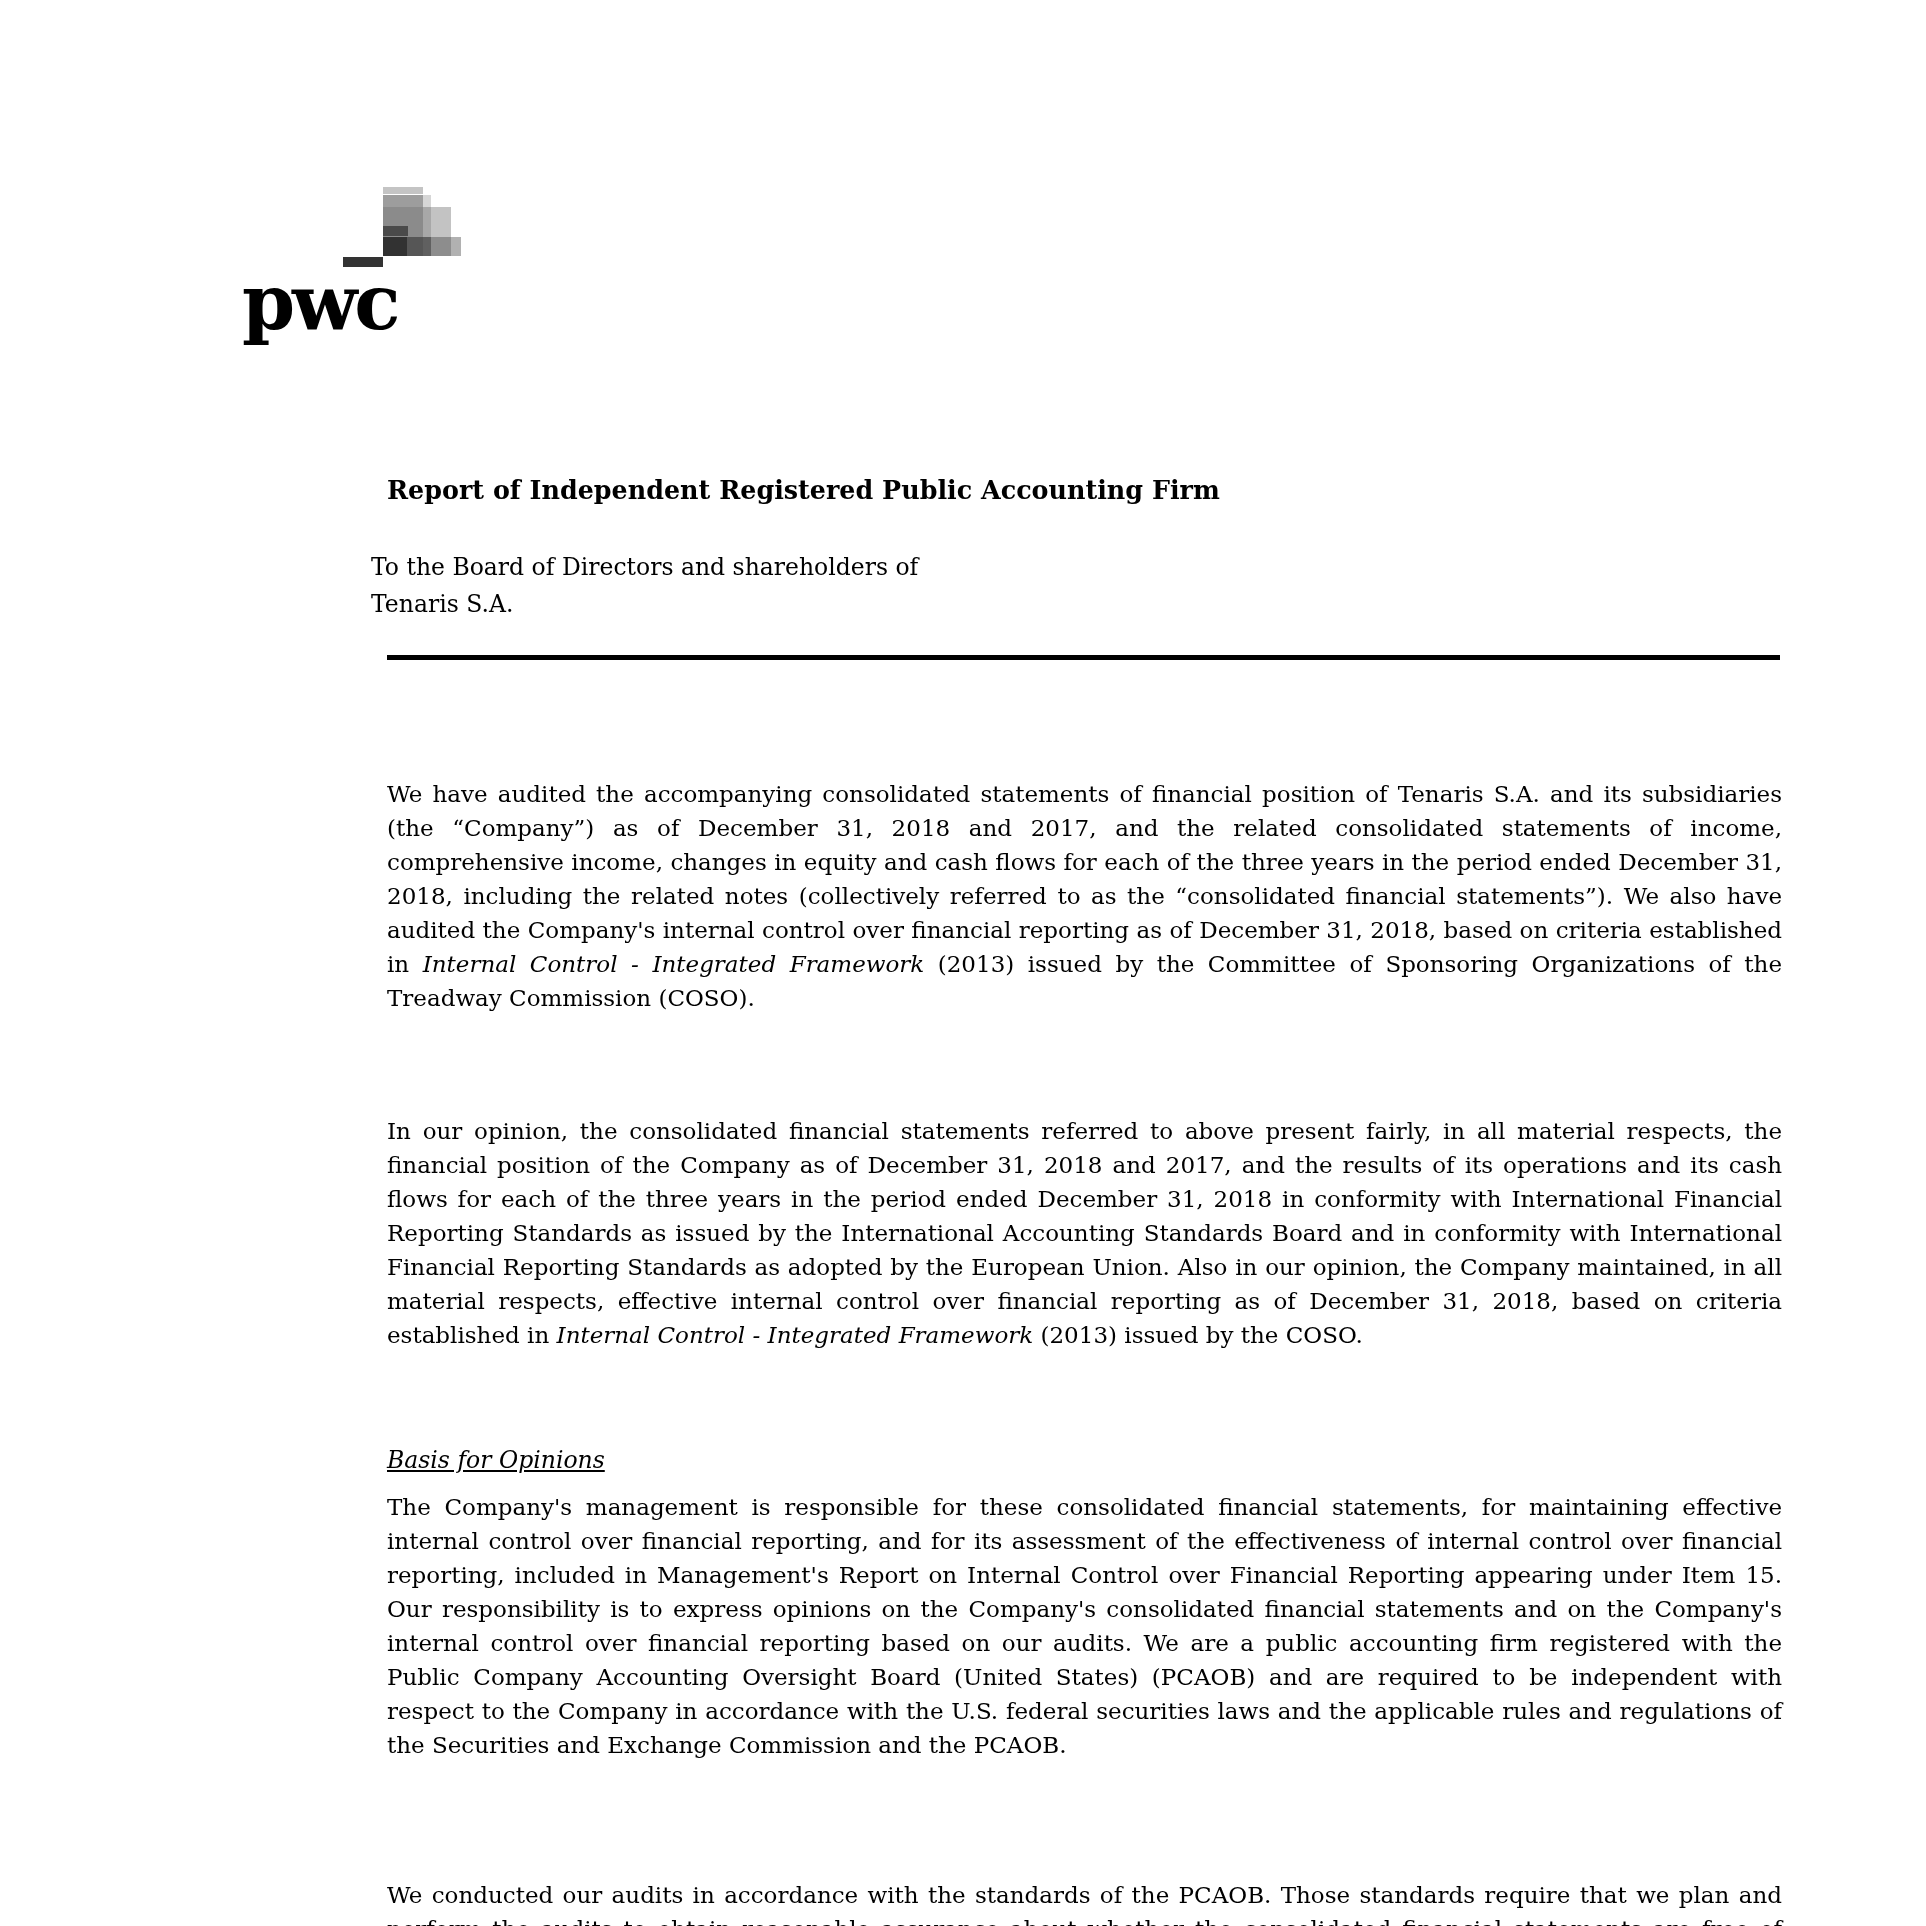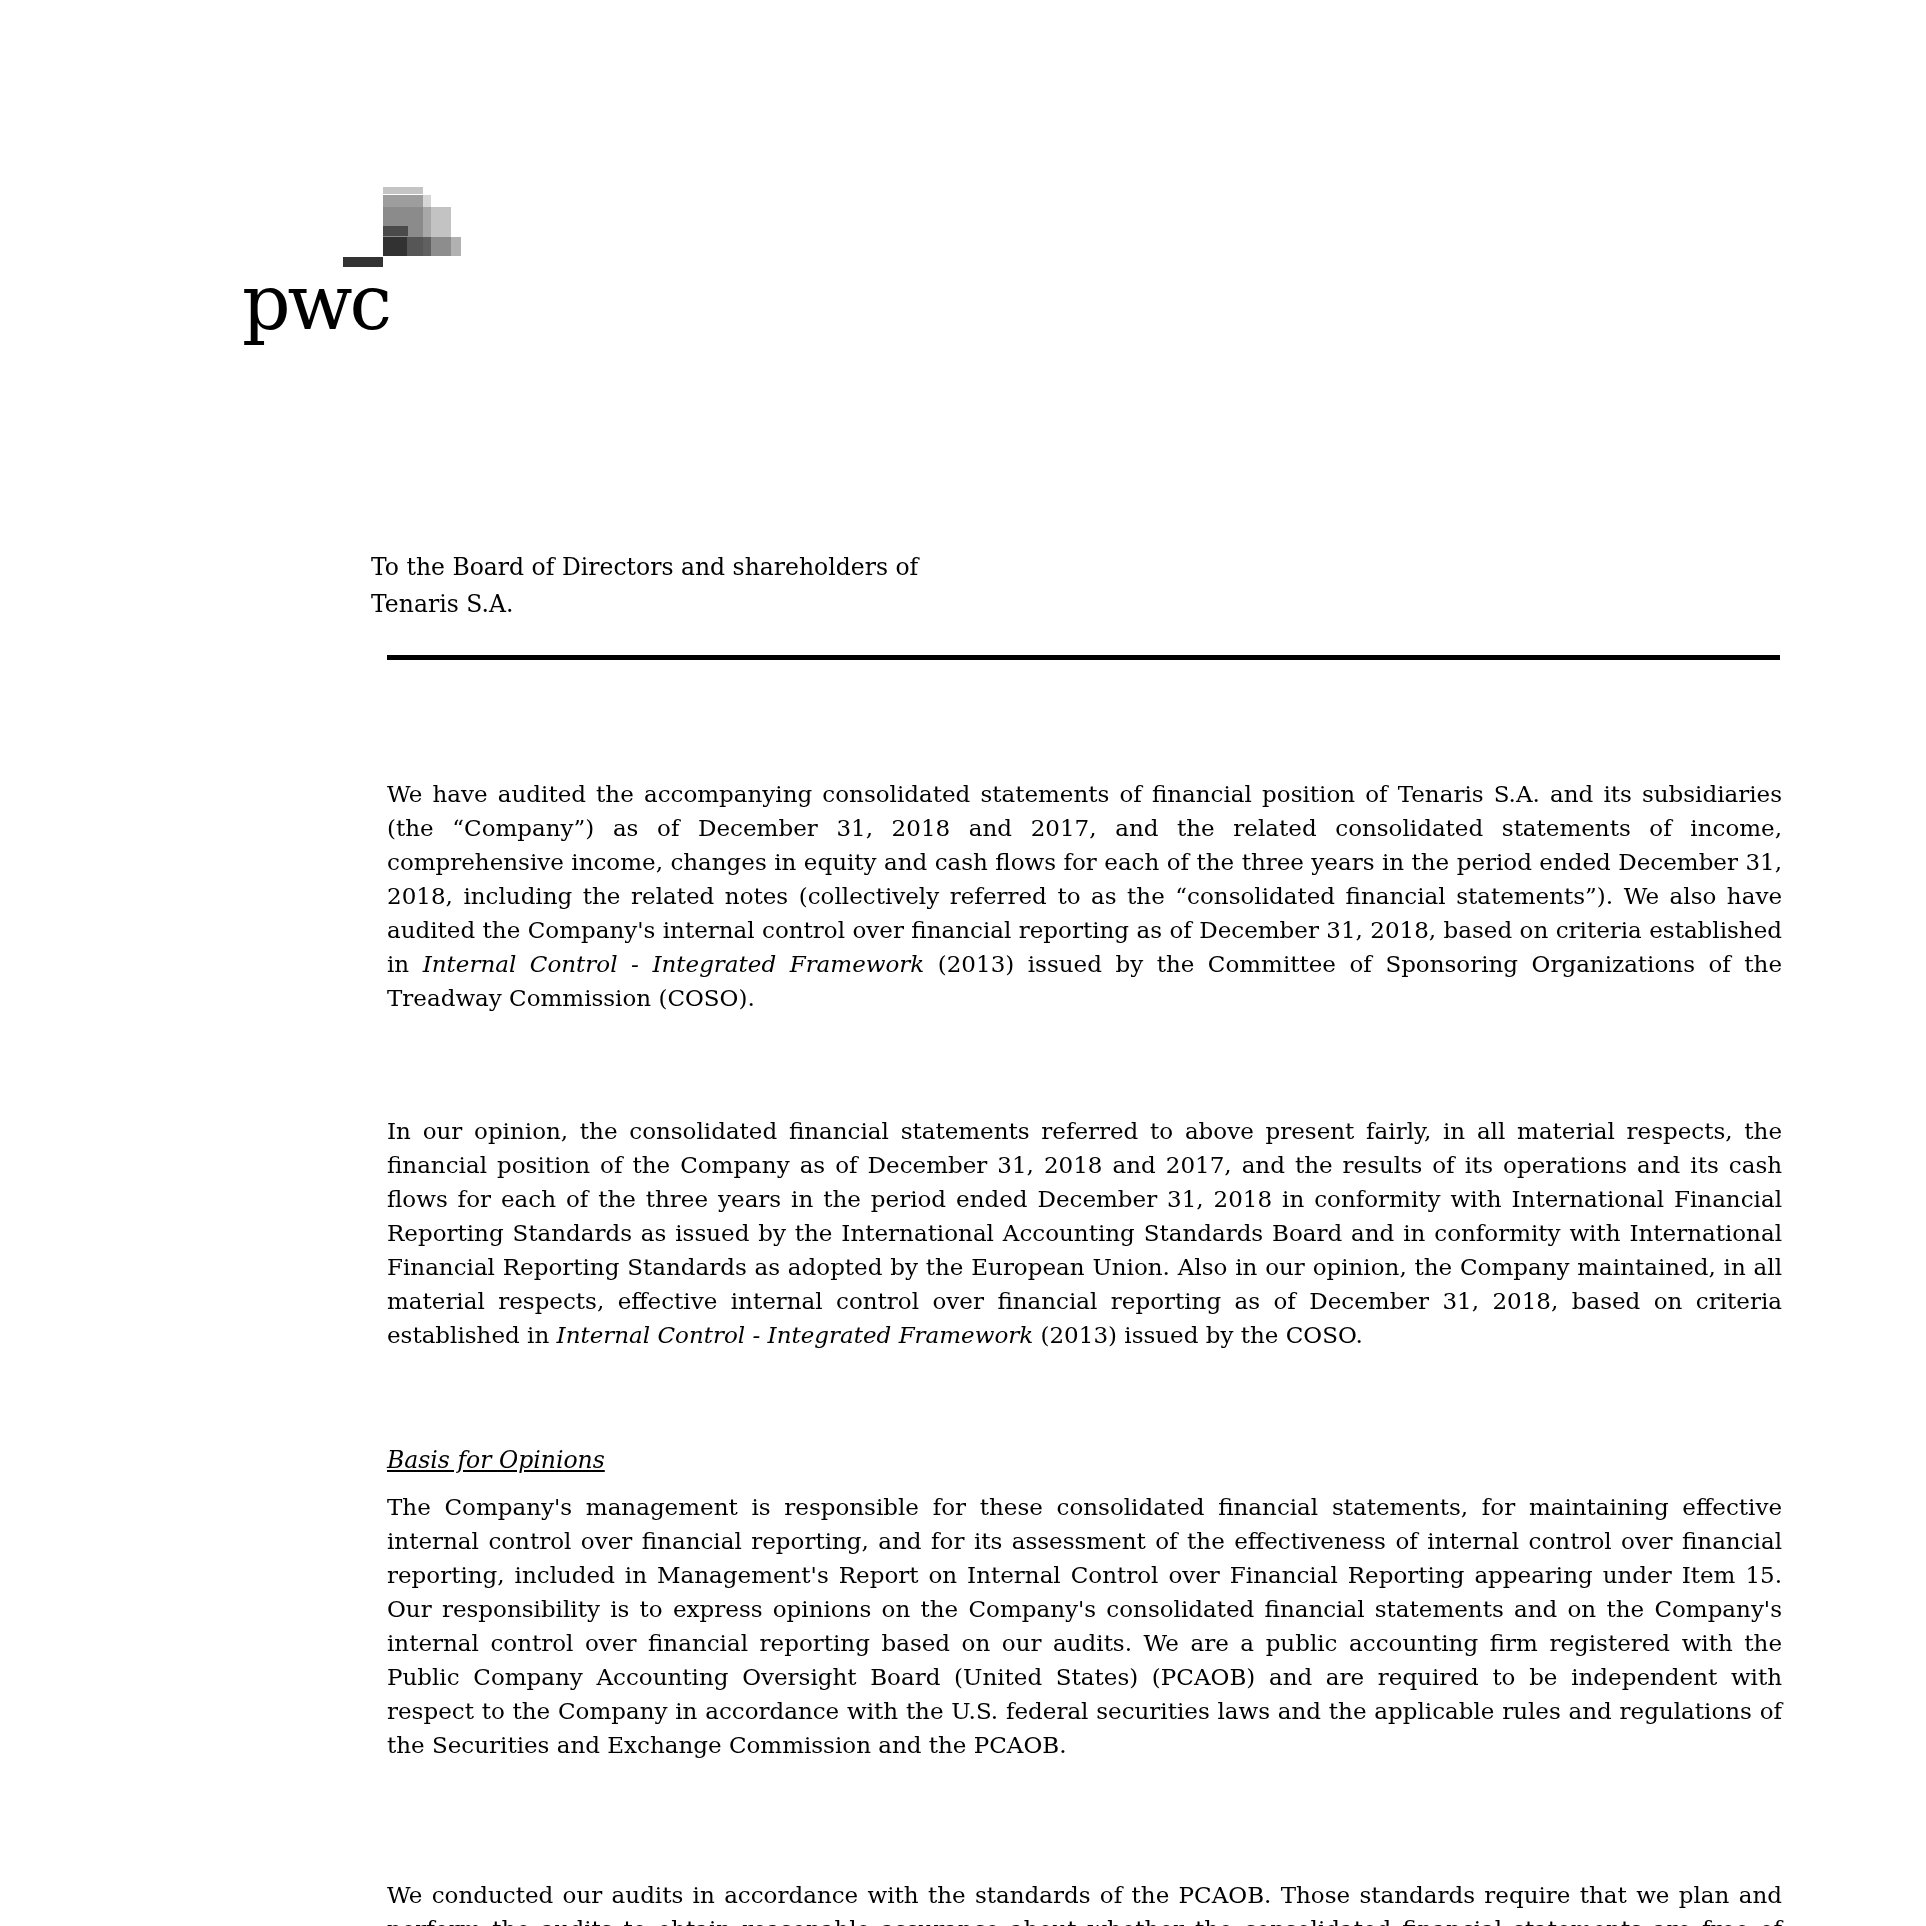--- a/index.html
+++ b/index.html
@@ -26,21 +26,21 @@
   .lb7  { left:40px; top:40px; width:25px;  height:10.4px; background:#4a4a4a; }
   .lb8  { left:40px; top:51px; width:25px;  height:19px; background:#323232; }
   .lb9  { left:64px; top:51px; width:16px;  height:19px; background:#565656; }
   .lb10 { left:80px; top:51px; width:7.7px;  height:19px; background:#606060; }
   .lb11 { left:88px; top:51px; width:20px;  height:19px; background:#8d8d8d; }
   .lb12 { left:108px; top:51px; width:9.6px;  height:19px; background:#b1b1b1; }
   .lb13 { left:0;     top:71px; width:40px; height:9.6px; background:#333333; }
 
   .wordmark {
     position: absolute; left: 242px; top: 265px;
-    font-size: 76px; font-weight: normal; letter-spacing: -3.1px;
+    font-size: 76px; font-weight: bold; letter-spacing: -3.1px;
     line-height: 1; color: #000;
   }
 
   
   .title {
     position: absolute; left: 387px; top: 475px; width: 1395px;
     font-size: 25.4px; font-weight: bold; line-height: 1.2;
   }
   .addressee {
     position: absolute; left: 371px; top: 549px; width: 1395px;
@@ -86,20 +86,21 @@
     <div class="lb7"></div>
     <div class="lb8"></div>
     <div class="lb9"></div>
     <div class="lb10"></div>
     <div class="lb11"></div>
     <div class="lb12"></div>
     <div class="lb13"></div>
   </div>
   <div class="wordmark">pwc</div>
 
+  <div class="title">Report of Independent Registered Public Accounting Firm</div>
   <div class="addressee">
     <div>To the Board of Directors and shareholders of</div>
     <div class="company">Tenaris S.A.</div>
   </div>
   <div class="rule"></div>
 
 
   <p class="body-p p1"><span>We have audited the accompanying consolidated statements of financial position of Tenaris S.A. and its subsidiaries (the “Company”) as of December 31, 2018 and 2017, and the related consolidated statements of income, comprehensive income, changes in equity and cash flows for each of the three years in the period ended December 31, 2018, including the related notes (collectively referred to as the “consolidated financial statements”). We also have audited the Company's internal control over financial reporting as of December 31, 2018, based on criteria established in </span><em>Internal Control - Integrated Framework</em><span> (2013) issued by the Committee of Sponsoring Organizations of the Treadway Commission (COSO).</span></p>
 
   <p class="body-p p2"><span>In our opinion, the consolidated financial statements referred to above present fairly, in all material respects, the financial position of the Company as of December 31, 2018 and 2017, and the results of its operations and its cash flows for each of the three years in the period ended December 31, 2018 in conformity with International Financial Reporting Standards as issued by the International Accounting Standards Board and in conformity with International Financial Reporting Standards as adopted by the European Union. Also in our opinion, the Company maintained, in all material respects, effective internal control over financial reporting as of December 31, 2018, based on criteria established in </span><em>Internal Control - Integrated Framework</em><span> (2013) issued by the COSO.</span></p>

